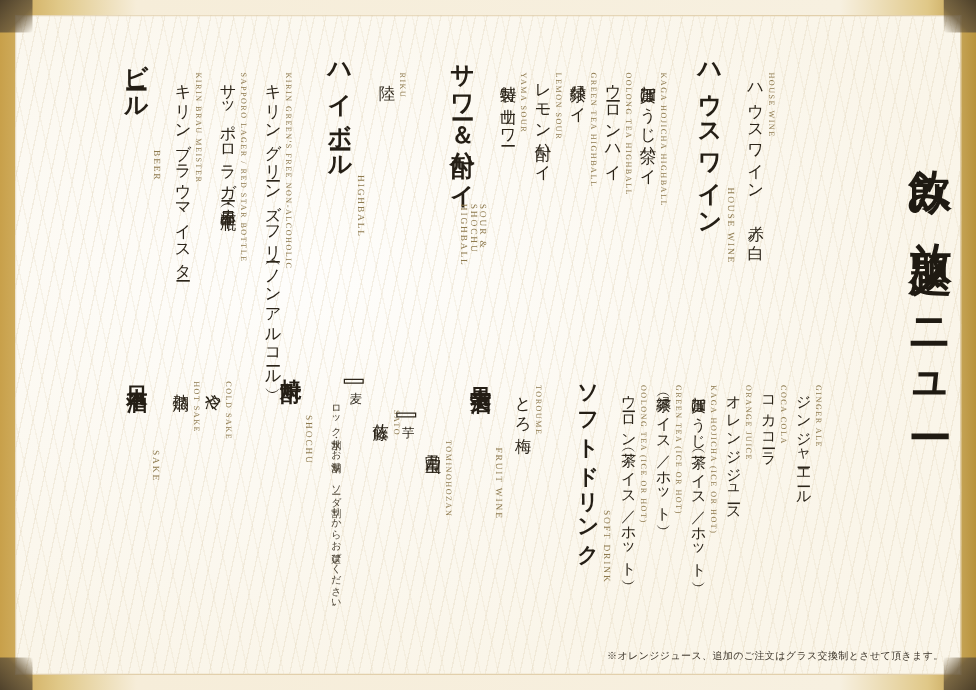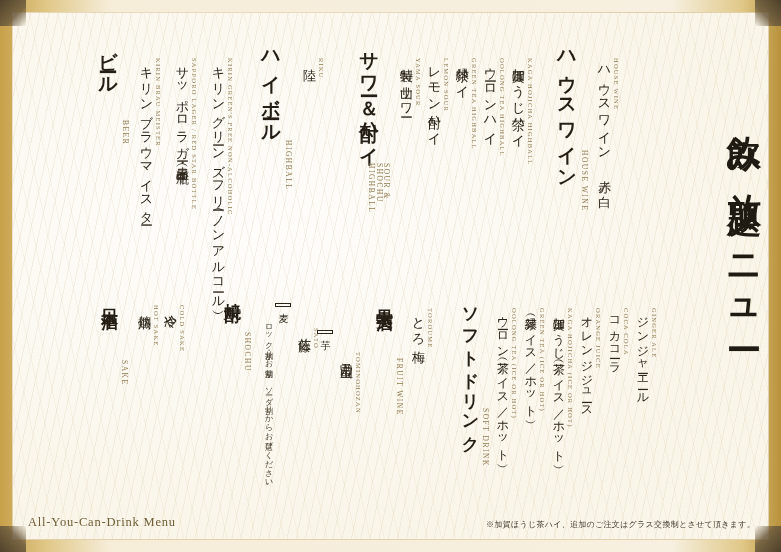--- a/index.html
+++ b/index.html
@@ -238,15 +238,14 @@
 
   <div class="vtext item-sm" style="right:188px; top:308px;">オレンジジュース</div>
   <div class="vtext-latin item-rom" style="right:180px; top:308px;">ORANGE JUICE</div>
 
   <div class="vtext item-sm" style="right:160px; top:308px;">コカコーラ</div>
   <div class="vtext-latin item-rom" style="right:152px; top:308px;">COCA COLA</div>
 
   <div class="vtext item-sm" style="right:132px; top:308px;">ジンジャーエール</div>
   <div class="vtext-latin item-rom" style="right:124px; top:308px;">GINGER ALE</div>
 
-  <div id="footer-latin">All-You-Can-Drink Menu</div>
-  <div id="footer-note">※加賀ほうじ茶ハイ、追加のご注文はグラス交換制とさせて頂きます。</div>
+  <div id="footer-note">※オレンジジュース、追加のご注文はグラス交換制とさせて頂きます。</div>
 </div>
 
 </body></html>

